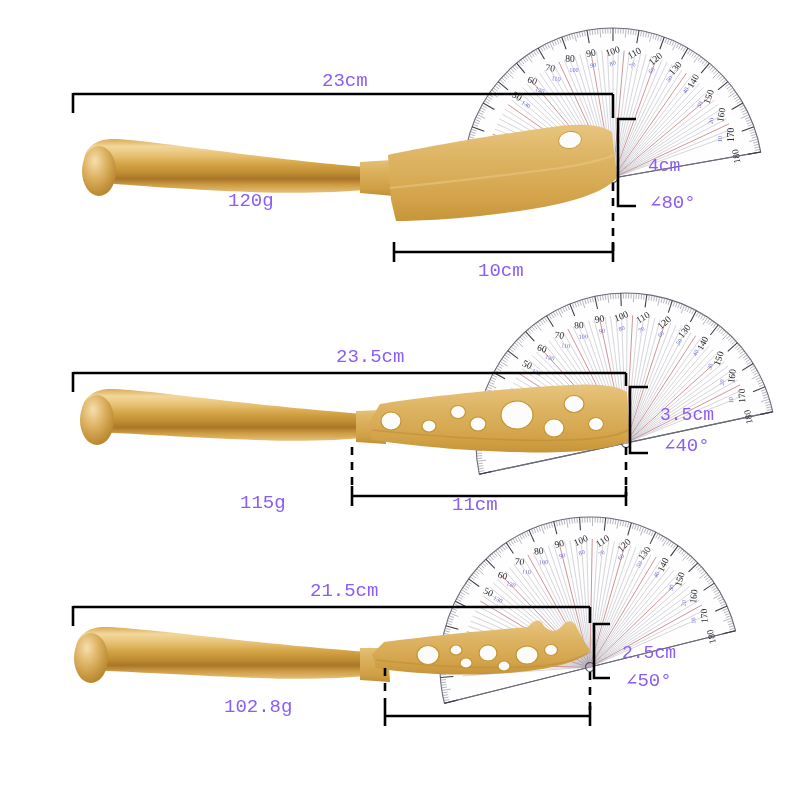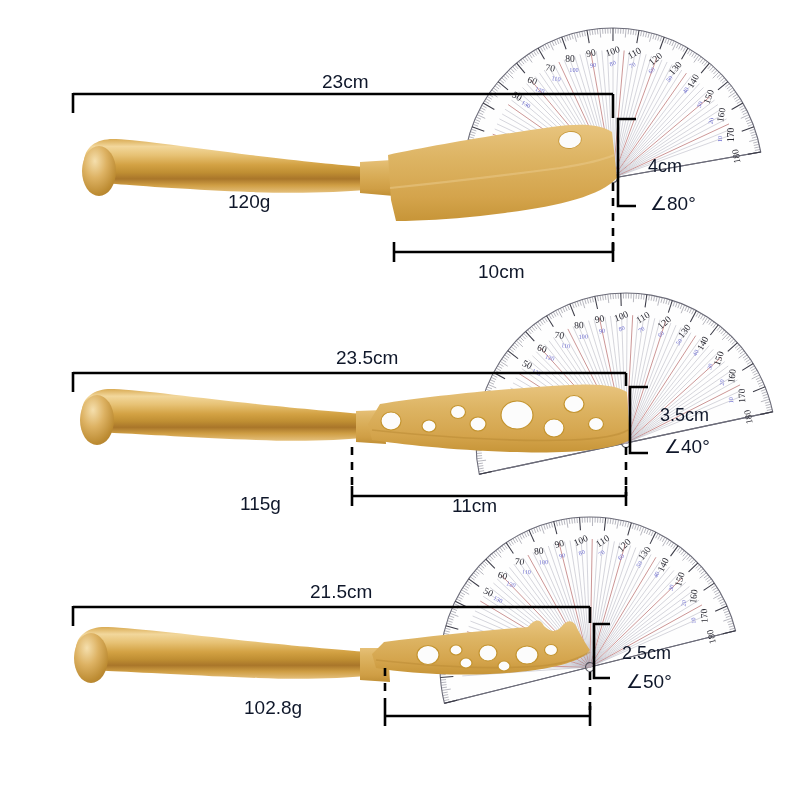--- a/index.html
+++ b/index.html
@@ -15,22 +15,22 @@
   #stage {
     position: relative;
     width: 800px;
     height: 800px;
     background: #ffffff;
     overflow: hidden;
   }
   .knife-group { position: absolute; left: 0; top: 0; width: 800px; height: 800px; }
   .dim-label {
     position: absolute;
-    font-family: Liberation Sans, sans-serif;
-    color: #0f172a;
+    font-family: Liberation Mono, monospace;
+    color: #8b5cf6;
     white-space: nowrap;
     line-height: 1;
   }
   .len-label   { font-size: 19px; }
   .weight-label{ font-size: 19px; }
   .height-label{ font-size: 18px; }
   .angle-label { font-size: 19px; }
   .base-label  { font-size: 19px; }
   svg { position: absolute; left: 0; top: 0; overflow: visible; }
   .protractor-body { fill: #fdfdfe; fill-opacity: 0.55; stroke: #6b6b78; stroke-width: 1.1; }
@@ -1085,19 +1085,19 @@
       <path class="dim-solid" d="M 590 607 L 590 623"></path>
       <path class="dim-solid" d="M 610 624 L 594 624 L 594 678 L 610 678"></path>
       <path class="dim-dashed" d="M 590 672 L 590 716"></path>
       <path class="dim-dashed" d="M 385 668 L 385 706"></path>
       <path class="dim-solid" d="M 385 716 L 590 716"></path>
       <path class="dim-solid" d="M 385 706 L 385 726"></path>
       <path class="dim-solid" d="M 590 706 L 590 726"></path>
     </svg>
 
     <div class="dim-label len-label" style="left:310px; top:582px;">21.5cm</div>
-    <div class="dim-label weight-label" style="left:224px; top:698px;margin-left:20px;">102.8g</div>
+    <div class="dim-label weight-label" style="left:224px; top:698px;">102.8g</div>
     <div class="dim-label height-label" style="left:622px; top:644px;">2.5cm</div>
     <div class="dim-label angle-label" style="left:626px; top:672px;">∠50°</div>
     <div class="dim-label base-label" style="left:470px; top:716px;"></div>
   </div>
 
 </div>
 
 </body></html>

